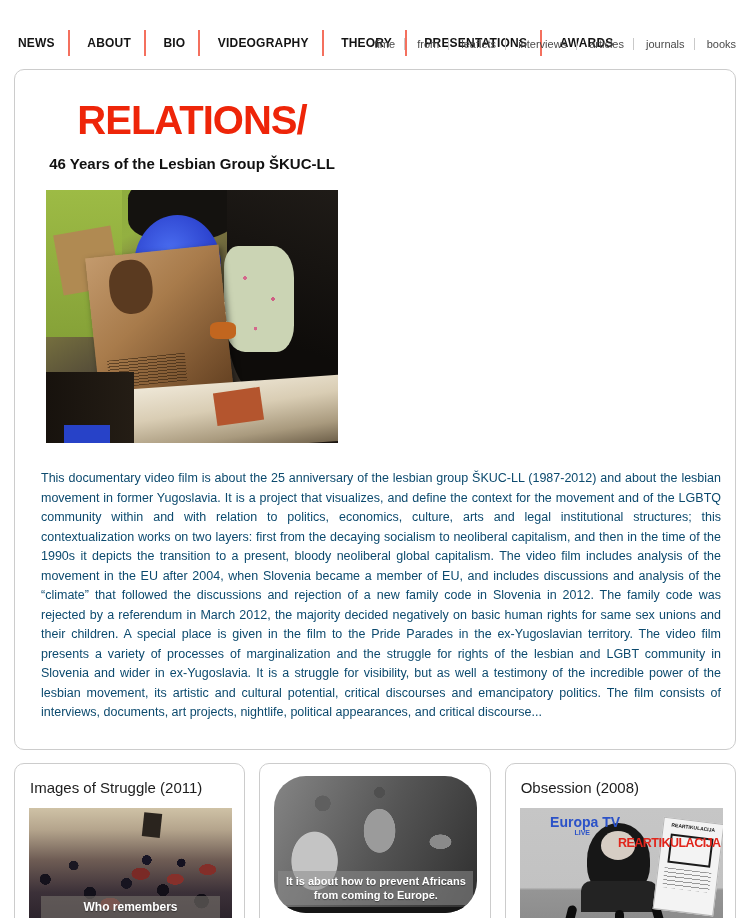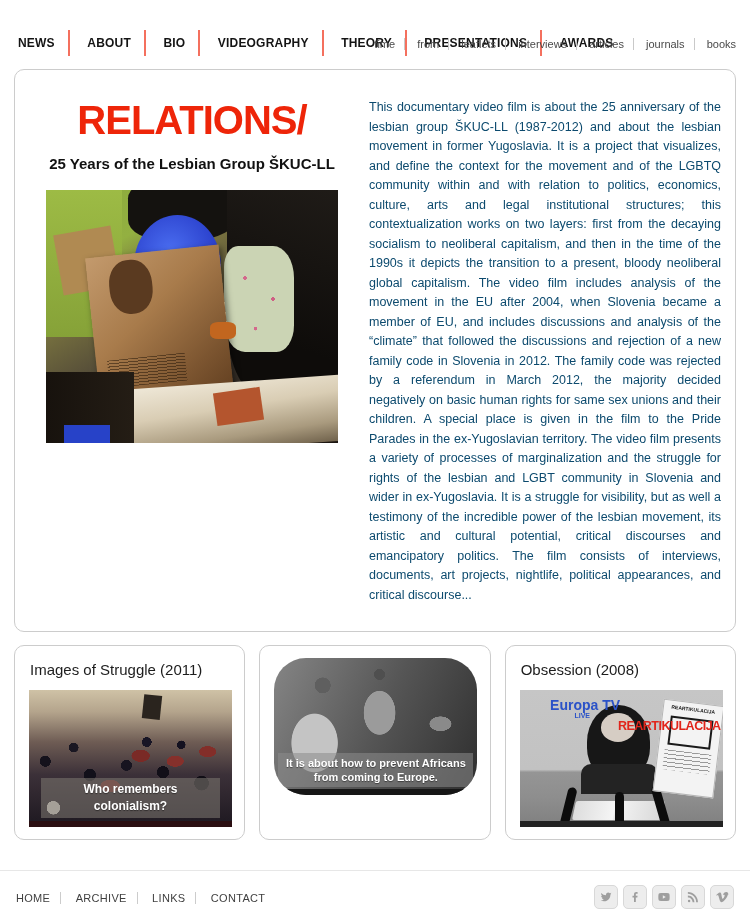--- a/index.html
+++ b/index.html
@@ -12,21 +12,21 @@
   .u-item { display:inline-block; padding:0 9px; border-right:1px solid #c9c9c9; color:#4a4a4a; text-decoration:none; cursor:pointer; }
   .u-item:last-child { border-right:none; padding-right:0; }
 
   
   .mainnav { margin:30px 14px 0 14px; white-space:nowrap; }
   .m-item { display:inline-block; font-size:12px; font-weight:bold; letter-spacing:.2px; color:#141414; line-height:26px; padding:0 13px; border-right:2px solid #f4705e; text-decoration:none; cursor:pointer; }
   .m-item:first-child { padding-left:4px; }
   .m-item:last-child { border-right:none; }
 
   
-  .feature { margin:13px 14px 0 14px; border:1px solid #ccc; border-radius:10px; background:#fff; padding:28px 14px 26px 26px; display:flex; gap:26px; }
+  .feature { margin:13px 14px 0 14px; border:1px solid #ccc; border-radius:10px; background:#fff; padding:28px 14px 26px 26px; display:flex; gap:26px;flex-direction:column; }
   .feat-left { width:302px; flex:0 0 302px; text-align:center; }
   .feat-title { color:#ee2509; font-size:40px; line-height:44px; font-weight:bold; letter-spacing:-1px; }
   .feat-sub { color:#111; font-size:15px; font-weight:bold; margin-top:13px; }
   .feat-desc { flex:1; font-size:12.5px; line-height:19.5px; text-align:justify; color:#0c4a6e; }
 
   
   .photo { width:292px; height:253px; margin:18px auto 0; position:relative; overflow:hidden; cursor:pointer;
     background:linear-gradient(150deg,#8ba93c 0%,#93b041 22%,#77713f 34%,#4a4136 55%,#2e2822 75%,#1a140f 100%); }
   .ph { position:absolute; }
   .ph-wall { left:0; top:0; width:26%; height:58%; background:linear-gradient(180deg,#9dbb45,#86a238); }
@@ -138,21 +138,21 @@
     <a class="m-item">BIO</a>
     <a class="m-item">VIDEOGRAPHY</a>
     <a class="m-item">THEORY</a>
     <a class="m-item">PRESENTATIONS</a>
     <a class="m-item">AWARDS</a>
   </nav>
 
   <section class="feature">
     <div class="feat-left">
       <h1 class="feat-title">RELATIONS/</h1>
-      <h2 class="feat-sub">25 Years of the Lesbian Group ŠKUC-LL</h2>
+      <h2 class="feat-sub">46 Years of the Lesbian Group ŠKUC-LL</h2>
       <div class="photo">
         <div class="ph ph-wall"></div>
         <div class="ph ph-box"></div>
         <div class="ph ph-bag"></div>
         <div class="ph ph-person"></div>
         <div class="ph ph-floral"></div>
         <div class="ph ph-balloon"></div>
         <div class="ph ph-album">
           <div class="ph-album-fig"></div>
           <div class="ph-album-text"></div>

